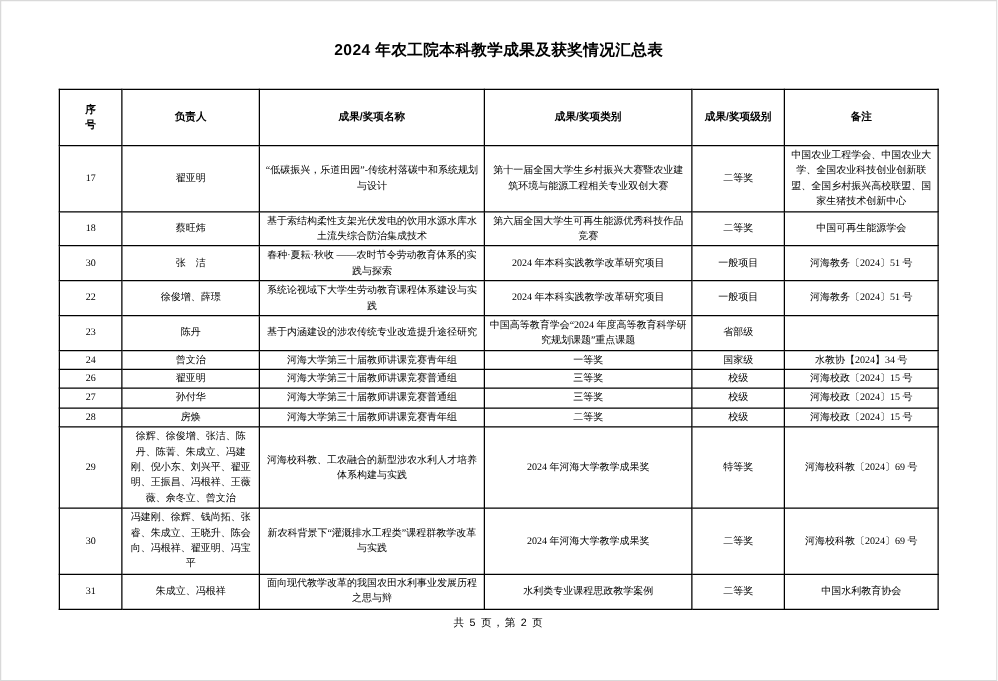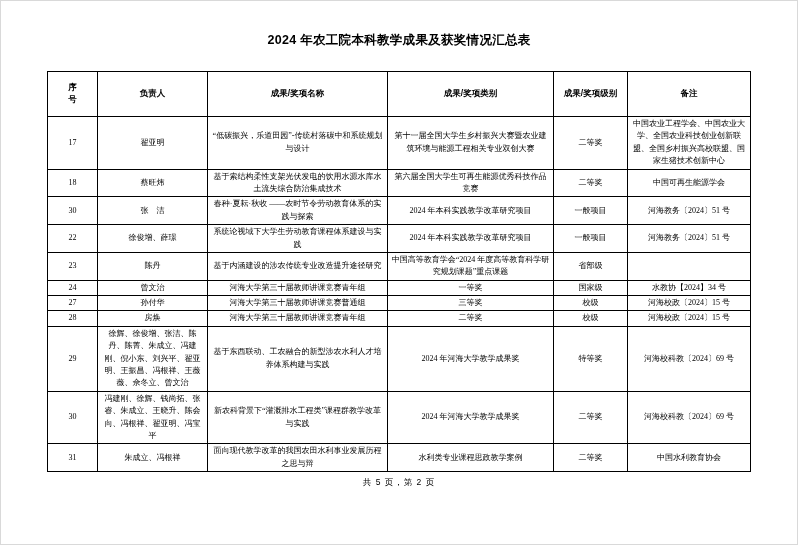--- a/index.html
+++ b/index.html
@@ -135,20 +135,28 @@
   <tr>
     <td class="c-no">24</td>
     <td class="c-person">曾文治</td>
     <td class="c-name">河海大学第三十届教师讲课竞赛青年组</td>
     <td class="c-cat">一等奖</td>
     <td class="c-level">国家级</td>
     <td class="c-note">水教协【2024】34 号</td>
   </tr>
 
 
+  <tr>
+    <td class="c-no">26</td>
+    <td class="c-person">翟亚明</td>
+    <td class="c-name">河海大学第三十届教师讲课竞赛普通组</td>
+    <td class="c-cat">三等奖</td>
+    <td class="c-level">校级</td>
+    <td class="c-note">河海校政〔2024〕15 号</td>
+  </tr>
 
   <tr>
     <td class="c-no">27</td>
     <td class="c-person">孙付华</td>
     <td class="c-name">河海大学第三十届教师讲课竞赛普通组</td>
     <td class="c-cat">三等奖</td>
     <td class="c-level">校级</td>
     <td class="c-note">河海校政〔2024〕15 号</td>
   </tr>
 
@@ -157,21 +165,21 @@
     <td class="c-person">房焕</td>
     <td class="c-name">河海大学第三十届教师讲课竞赛青年组</td>
     <td class="c-cat">二等奖</td>
     <td class="c-level">校级</td>
     <td class="c-note">河海校政〔2024〕15 号</td>
   </tr>
 
   <tr>
     <td class="c-no">29</td>
     <td class="c-person">徐辉、徐俊增、张洁、陈丹、陈菁、朱成立、冯建刚、倪小东、刘兴平、翟亚明、王振昌、冯根祥、王薇薇、佘冬立、曾文治</td>
-    <td class="c-name">基于东西联动、工农融合的新型涉农水利人才培养体系构建与实践</td>
+    <td class="c-name">河海校科教、工农融合的新型涉农水利人才培养体系构建与实践</td>
     <td class="c-cat">2024 年河海大学教学成果奖</td>
     <td class="c-level">特等奖</td>
     <td class="c-note">河海校科教〔2024〕69 号</td>
   </tr>
 
   <tr>
     <td class="c-no">30</td>
     <td class="c-person">冯建刚、徐辉、钱尚拓、张睿、朱成立、王晓升、陈会向、冯根祥、翟亚明、冯宝平</td>
     <td class="c-name">新农科背景下“灌溉排水工程类”课程群教学改革与实践</td>
     <td class="c-cat">2024 年河海大学教学成果奖</td>

